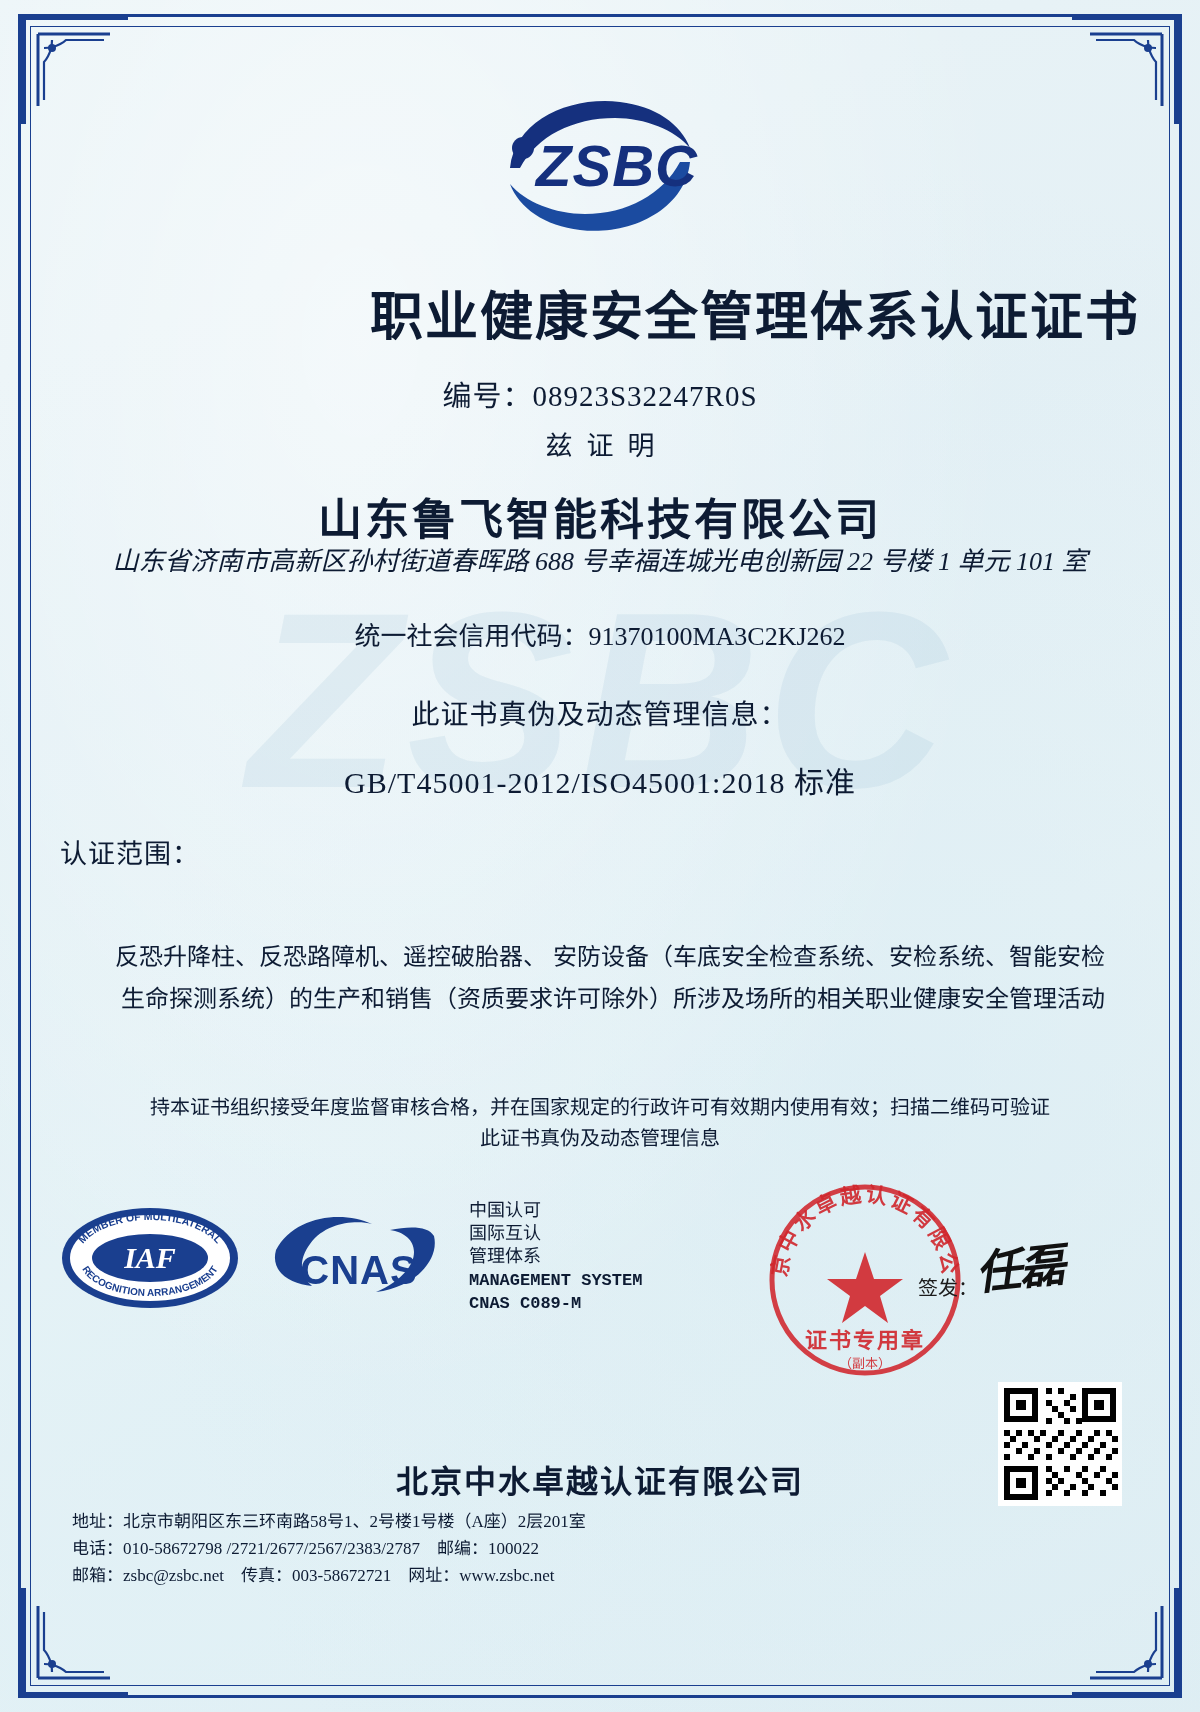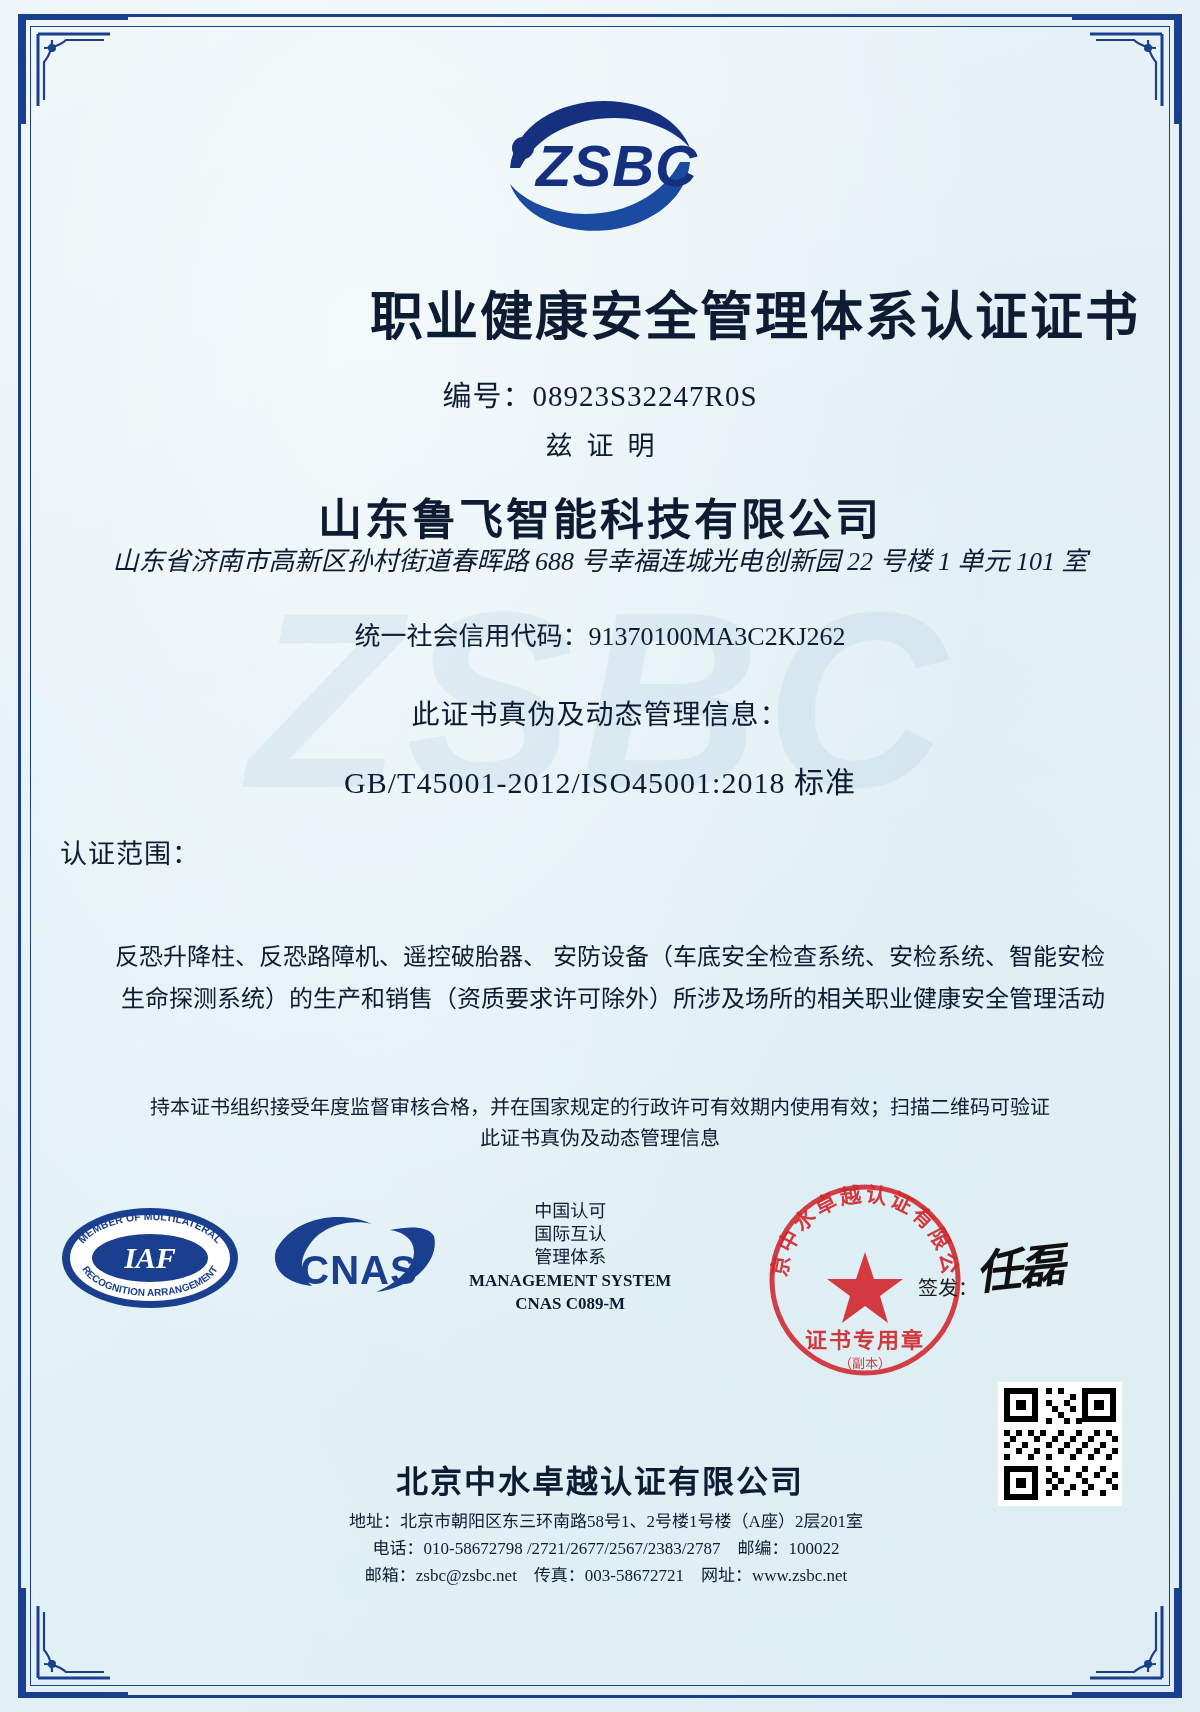--- a/index.html
+++ b/index.html
@@ -210,26 +210,25 @@
     position: absolute;
     left: 60px;
     top: 1200px;
     display: flex;
     align-items: center;
   }
   .iaf { width: 180px; height: 104px; }
   .cnas { width: 185px; height: 96px; margin-left: 24px; }
   .cnas-text {
     margin-left: 20px;
-    font-family: Liberation Serif, serif;
+    font-family: Liberation Mono, monospace;
     font-size: 17px;
     line-height: 23px;
     color: #0d1b33;
     font-weight: bold;
-    text-align: center;
   }
   .cnas-text .zh { font-weight: normal; font-size: 18px; }
 
   
   .seal {
     position: absolute;
     left: 765px;
     top: 1180px;
     width: 200px;
     height: 200px;
@@ -275,21 +274,20 @@
     font-family: "Liberation Sans", sans-serif;
     font-weight: bold;
     font-size: 32px;
     letter-spacing: 2px;
     color: #0d1b33;
   }
   .footer {
     position: absolute;
     left: 12px; right: 0;
     top: 1508px;
-    text-align: center;
     font-size: 17px;
     line-height: 27px;
     color: #0d1b33;
   }
   .footer div { white-space: nowrap; }
 </style>
 </head>
 <body>
 
 <div class="page">

